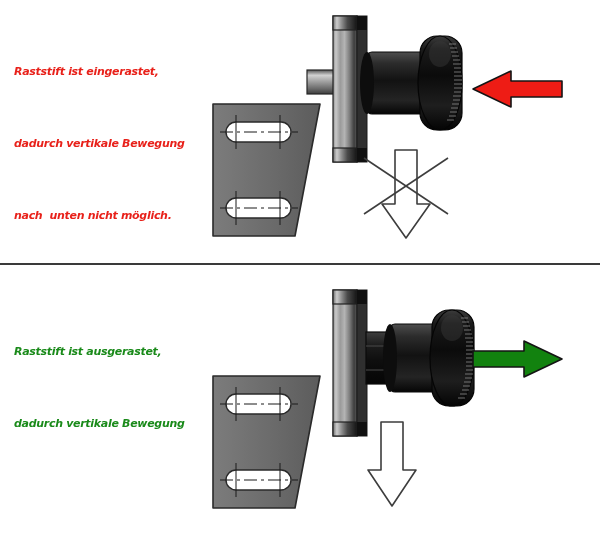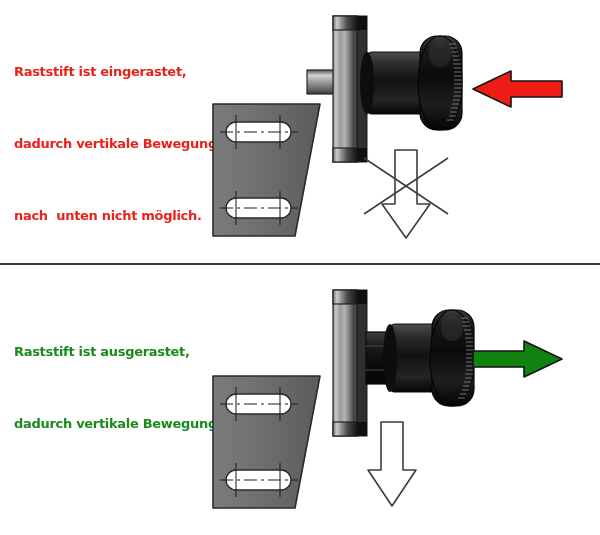--- a/index.html
+++ b/index.html
@@ -33,26 +33,27 @@
     top: 263px;
     width: 600px;
     height: 2px;
     background: #3a3a3a;
   }
 
   
   .caption {
     position: absolute;
     left: 14px;
-    font-size: 13px;
+    font-size: 11px;
     font-weight: bold;
     line-height: 24px;
     letter-spacing: -0.3px;
     white-space: pre;
     font-family: "DejaVu Sans", "Liberation Sans", sans-serif;
+    font-style: italic;
   }
   #caption-engaged { top: 12px; color: #e8211a; }
   #caption-disengaged { top: 292px; color: #1a8a1a; }
   .caption .line { display: block; }
 
   
   .bracket-wrap { position: absolute; }
   #bracket-top { left: 210px; top: 100px; }
 
   

